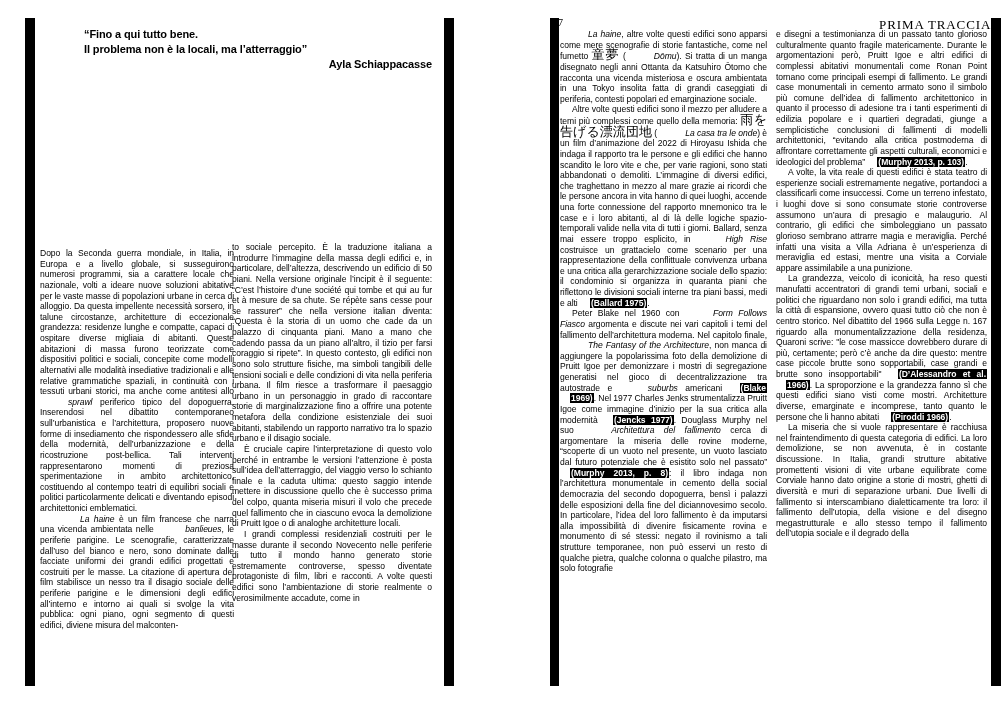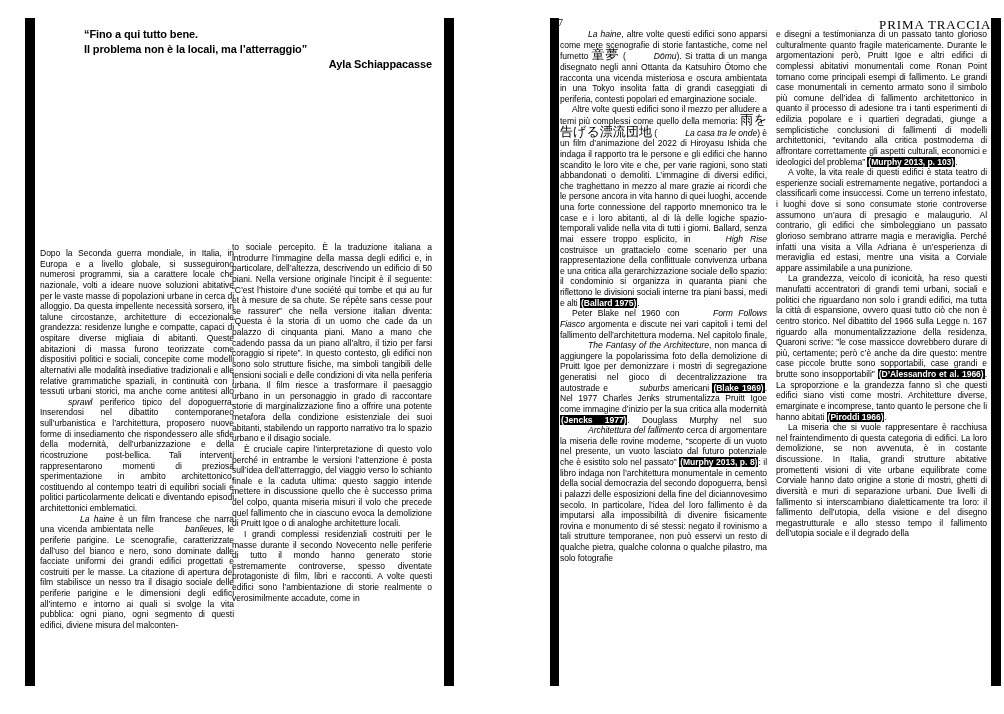--- a/index.html
+++ b/index.html
@@ -107,20 +107,21 @@
 
   i, em { font-style: italic; margin-left: 28px; }
 
   
   .cit {
     background: #000000;
     color: #ffffff;
     font-weight: bold;
     padding: 0 1px;
     box-decoration-break: clone;
+    margin-left: 10px;
     -webkit-box-decoration-break: clone;
   }
   .jp {
     font-family: "DejaVu Sans", sans-serif;
     font-size: 13px;
   }
 </style>
 </head>
 <body>
 

